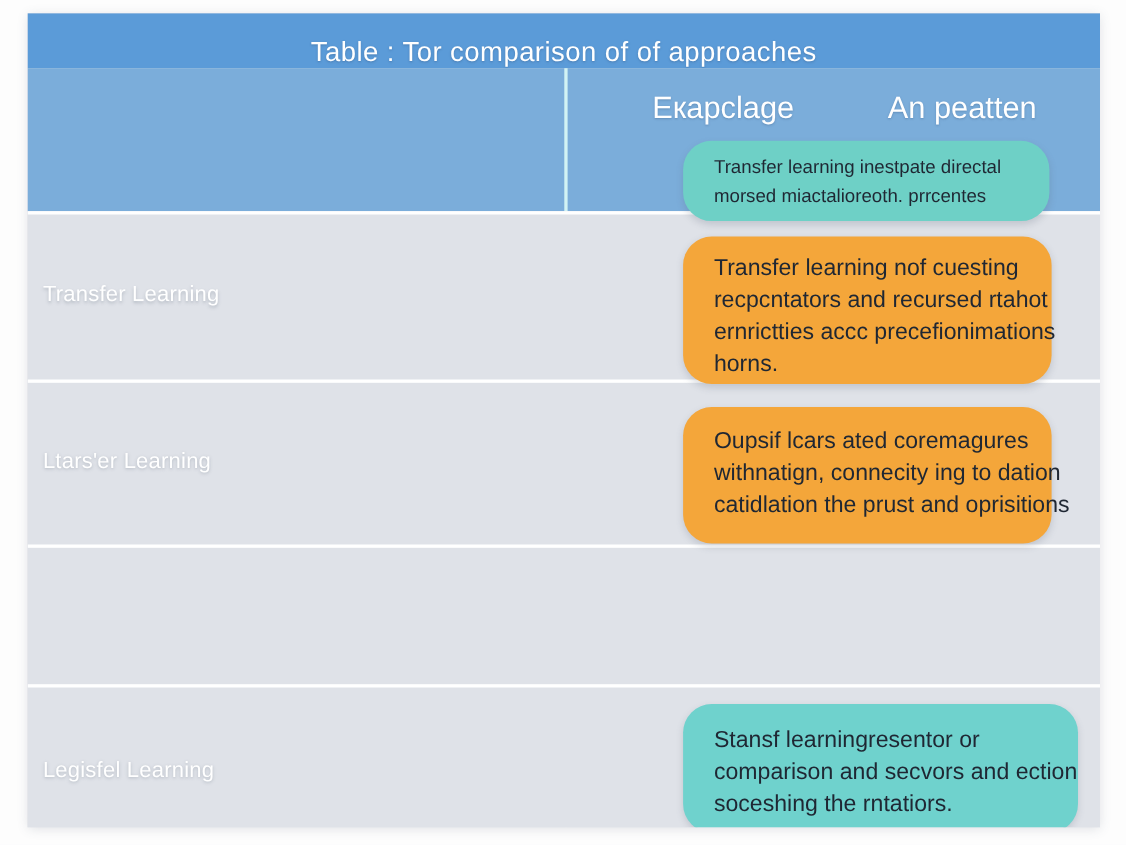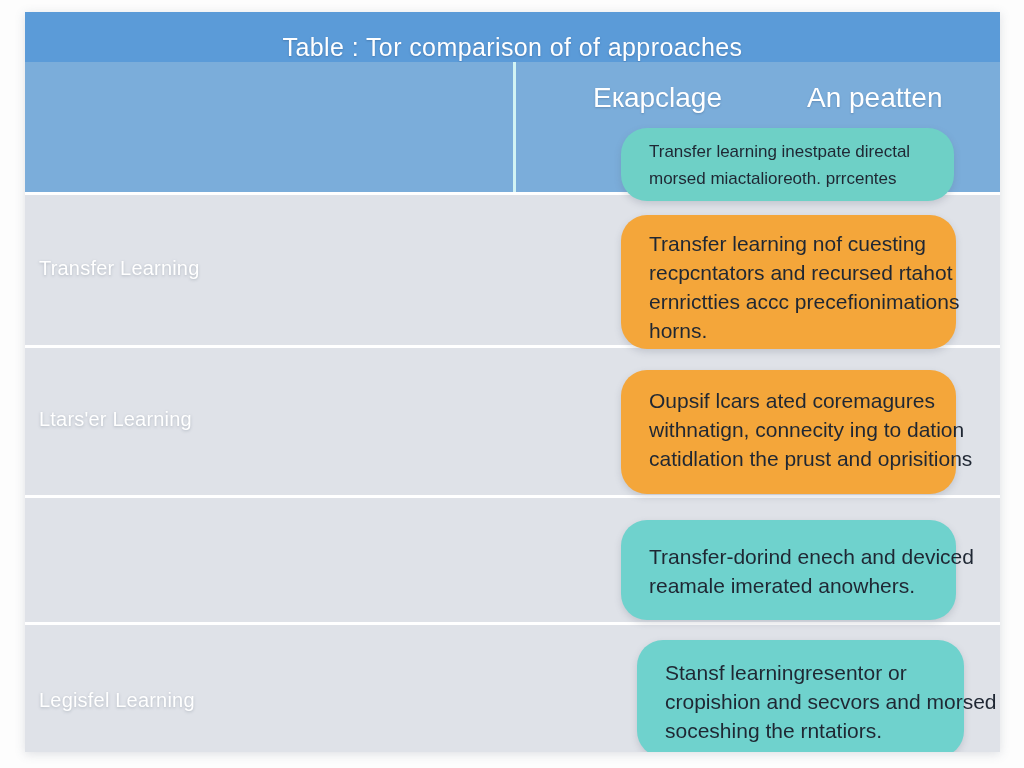--- a/index.html
+++ b/index.html
@@ -106,21 +106,21 @@
   .pill.teal  { background:#6ed0c6; }
   .pill.teal2 { background:#6fd2cd; }
   .pill.orange{ background:#f4a63a; }
   .pill .ln{ display:block; white-space:nowrap;}
 
   
   #pill-head   { left:596px; top:116px; width:333px; height:73px; padding:10px 28px; line-height:27px; font-size:17px;}
   #pill-r1     { left:596px; top:203px; width:335px; height:134px; padding:14px 28px;}
   #pill-r2     { left:596px; top:358px; width:335px; height:124px; padding:16px 28px;}
   #pill-r3     { left:596px; top:508px; width:335px; height:100px; padding:22px 28px;}
-  #pill-r4     { left:596px; top:628px; width:327px; height:117px; padding:18px 28px;margin-left:16px;}
+  #pill-r4     { left:596px; top:628px; width:359px; height:117px; padding:18px 28px;}
 </style>
 </head>
 <body>
 
 <div id="canvas">
 
   <div class="table-card">
 
     <div class="title-bar">
       <span class="title-text">Table : Tor comparison of of approaches</span>
@@ -160,25 +160,21 @@
       <span class="ln">ernrictties accc precefionimations</span>
       <span class="ln">horns.</span>
     </div>
 
     <div id="pill-r2" class="pill orange">
       <span class="ln">Oupsif lcars ated coremagures</span>
       <span class="ln">withnatign, connecity ing to dation</span>
       <span class="ln">catidlation the prust and oprisitions</span>
     </div>
 
-    <div id="pill-r3" class="pill teal2">
-      <span class="ln">Transfer-dorind enech and deviced</span>
-      <span class="ln">reamale imerated anowhers.</span>
-    </div>
 
     <div id="pill-r4" class="pill teal2">
       <span class="ln">Stansf learningresentor or</span>
-      <span class="ln">cropishion and secvors and morsed</span>
+      <span class="ln">comparison and secvors and ection</span>
       <span class="ln">soceshing the rntatiors.</span>
     </div>
 
   </div>
 </div>
 
 </body></html>

